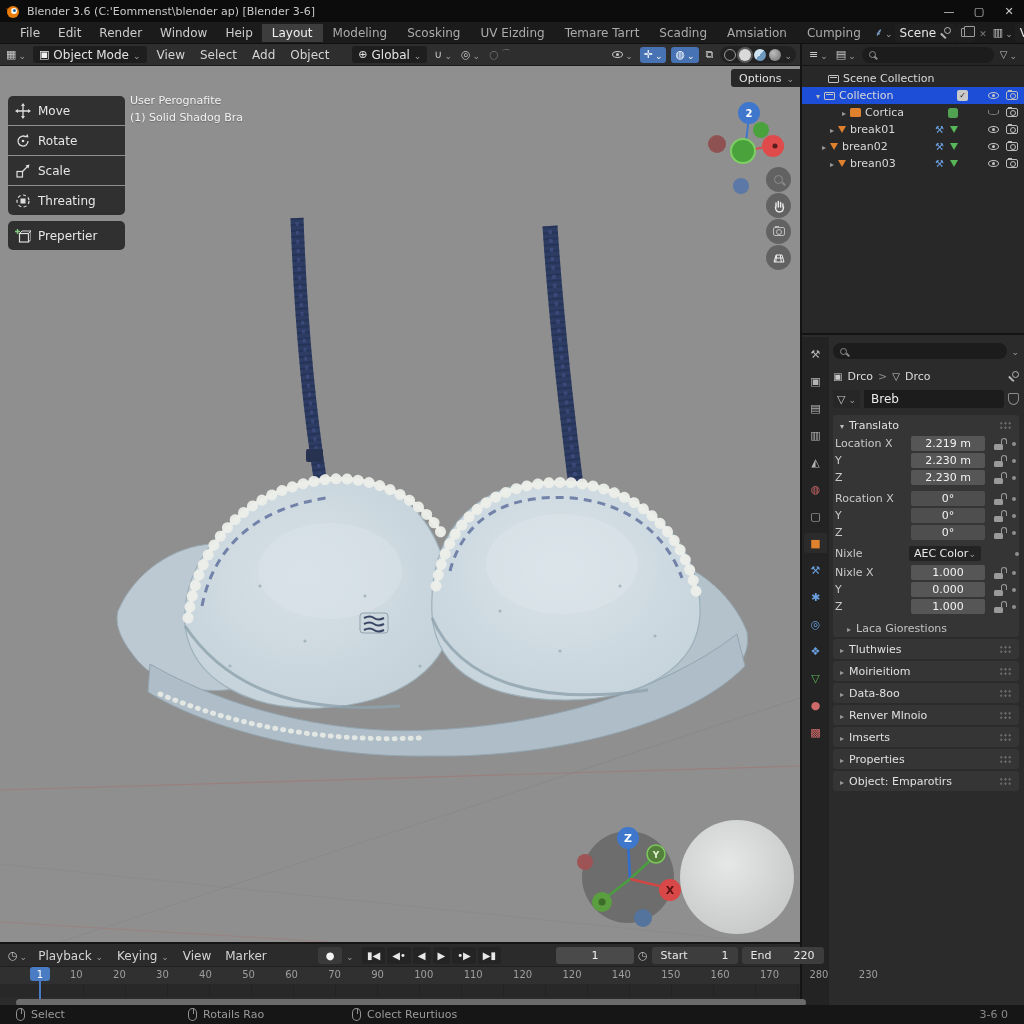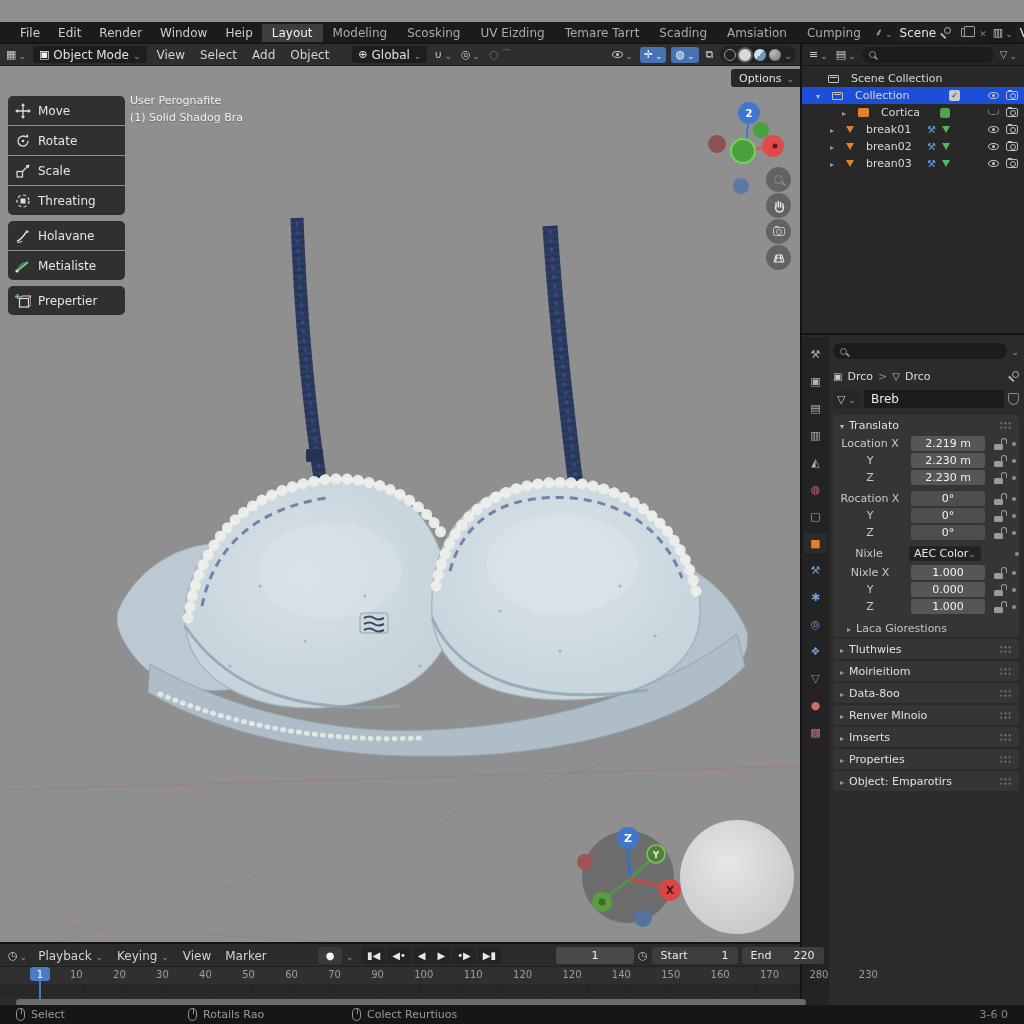--- a/index.html
+++ b/index.html
@@ -59,21 +59,21 @@
   .tgroup { margin-bottom:6px; border-radius:5px; overflow:hidden; }
   .tool { height:29px; background:rgba(40,40,40,.92); display:flex; align-items:center; gap:7px; padding:0 7px; margin-bottom:1px; }
   .tool:last-child { margin-bottom:0; }
   .tool.active { background:#4772b3; }
   .tool .tl { color:#e6e6e6; font-size:12px; white-space:nowrap; }
   .tool svg { flex:none; }
 
   
   #rightcol { left:800px; top:66px; width:224px; height:939px; background:#2b2b2b; border-left:2px solid #141414; }
   #outliner { position:absolute; left:0; top:0; width:222px; height:269px; background:#282828; border-bottom:2px solid #141414; padding-top:4px; }
-  .ol-row { height:17px; display:flex; align-items:center; gap:12px; font-size:11px; color:#d8d8d8; padding-right:6px; }
+  .ol-row { height:17px; display:flex; align-items:center; gap:4px; font-size:11px; color:#d8d8d8; padding-right:6px; }
   .ol-row.hl { background:#1d4ed8; }
   .disc-r::after { content:"▸"; color:#9a9a9a; font-size:8px; }
   .disc-d::after { content:"▾"; color:#bdbdbd; font-size:8px; }
   .tri-o { width:0; height:0; border-left:4.5px solid transparent; border-right:4.5px solid transparent; border-top:7px solid #e0812d; }
   .tri-g { width:0; height:0; border-left:4.5px solid transparent; border-right:4.5px solid transparent; border-top:7px solid #58b758; }
   .colbox { width:11px; height:8px; border:1px solid #c4c4c4; border-radius:1px; position:relative; }
   .colbox::after { content:""; position:absolute; left:1px; top:1px; width:7px; height:1.5px; background:#c4c4c4; }
   .box-o { width:11px; height:9px; background:#e0812d; border-radius:1.5px; }
   .sq-g { width:10px; height:10px; background:#58b758; border-radius:2.5px; opacity:.85; }
   .wrench-b { color:#6ba1e0; font-size:10px; }
@@ -101,21 +101,21 @@
   #pbread { height:24px; font-size:11px; color:#dcdcdc; gap:5px; }
   .bicon { color:#c9c9c9; font-size:10px; }
   #pname { height:22px; margin-bottom:5px; }
   .namebox { background:#272727; border-radius:3px 0 0 3px; height:18px; display:flex; align-items:center; gap:3px; padding:0 4px; }
   .namefield { background:#1c1c1c; height:18px; flex:1; display:flex; align-items:center; padding:0 7px; color:#ececec; border-radius:0 3px 3px 0; }
   .shield { width:11px; height:12px; border:1px solid #8b8b8b; border-radius:2px 2px 55% 55%; }
   .panel { background:#353535; border-radius:3px; margin-bottom:2px; }
   .panel-h { height:20px; display:flex; align-items:center; gap:5px; padding:0 7px; color:#e0e0e0; font-size:11px; }
   .grip { width:13px; height:9px; margin-left:auto; background-image:radial-gradient(#717171 1px,transparent 1.2px); background-size:4.3px 4.5px; }
   .vrow { height:17px; display:flex; align-items:center; padding-left:2px; }
-  .vlabel { width:76px; text-align:center; color:#c9c9c9; font-size:11px; padding-right:6px; white-space:nowrap; }
+  .vlabel { width:76px; text-align:left; color:#c9c9c9; font-size:11px; padding-right:6px; white-space:nowrap; }
   .vfield { width:74px; height:15px; background:#565656; border-radius:2px; color:#f2f2f2; font-size:11px; display:flex; align-items:center; justify-content:center; }
   .vfield.rot { background:#4e4e4e; }
   .vdrop { width:74px; height:15px; background:#232323; border-radius:2px; color:#e8e8e8; font-size:11px; display:flex; align-items:center; padding:0 5px; justify-content:space-between; }
   .lock { width:9px; height:6px; background:#9a9a9a; border-radius:1.5px; position:relative; margin:6px 0 0 9px; }
   .lock::before { content:""; position:absolute; width:4px; height:5px; border:1.5px solid #9a9a9a; border-bottom:none; border-radius:3px 3px 0 0; top:-6px; right:-4px; }
   .adot { width:4px; height:4px; border-radius:50%; background:#8e8e8e; margin-left:9px; }
   .spacer4 { height:4px; } .spacer2 { height:2px; } .spacer6 { height:6px; }
   .sub-h { height:16px; display:flex; align-items:center; gap:5px; padding:0 7px 2px 14px; color:#c3c3c3; font-size:11px; }
 
   
@@ -139,20 +139,34 @@
   #statusbar { left:0; top:1005px; width:1024px; height:19px; background:#161616; display:flex; align-items:center; color:#9a9a9a; font-size:11px; }
   .mouse { width:9px; height:13px; border:1px solid #949494; border-radius:4.5px/5px; position:relative; flex:none; }
   .mouse::before { content:""; position:absolute; left:4px; top:0; width:1px; height:5px; background:#949494; }
   .sgrp { display:flex; align-items:center; gap:6px; position:absolute; }
 </style>
 </head>
 <body>
 
 <div id="root">
 
+  <div id="titlebar" class="abs">
+    <svg width="16" height="16" style="margin-left:5px">
+      <circle cx="8" cy="9" r="6" fill="#e87d0d"></circle>
+        <circle cx="9" cy="8" r="3" fill="#fff"></circle>
+        <circle cx="9.4" cy="7.6" r="1.5" fill="#1b65a5"></circle>
+        <path d="M1 5l6 3-2 2z" fill="#e87d0d"></path>
+    </svg>
+    <span class="title">Blender 3.6 (C:'Eommenst\blender ap) [Blender 3-6]</span>
+    <span style="margin-left:auto;display:flex">
+      <span class="wbtn min"></span>
+      <span class="wbtn max"></span>
+      <span class="wbtn cls"></span>
+    </span>
+  </div>
 
   <div id="menubar" class="abs">
     <svg width="16" height="14" style="margin:0 4px 0 7px">
       <circle cx="9" cy="7" r="5.5" fill="#dedede"></circle>
         <circle cx="10" cy="6" r="2.6" fill="#2a2a2a"></circle>
         <path d="M1 4l7 3-3 2z" fill="#dedede"></path>
     </svg>
     <span class="menu-item">File</span>
     <span class="menu-item">Edit</span>
     <span class="menu-item">Render</span>
@@ -420,38 +434,20 @@
           <svg width="16" height="16">
               <circle cx="8" cy="8" r="6" fill="none" stroke="#ddd" stroke-dasharray="3 2.5" stroke-width="1.2"></circle>
               <rect x="5.5" y="5.5" width="5" height="5" fill="#ddd"></rect>
             </svg>
           <span class="tl">Threating</span>
         </div>
       </div>
       <div class="tgroup">
         <div class="tool">
           <svg width="16" height="16">
-              <path d="M2 13c3-.5 6-4 10-10" fill="none" stroke="#ddd" stroke-width="1.4"></path>
-              <path d="M12 2l2 2-1.5 1L11 3.5z" fill="#ddd"></path>
-              <path d="M2 14c2 .5 4 .2 5-.7" fill="none" stroke="#9ed49e" stroke-width="1.2"></path>
-            </svg>
-          <span class="tl">Holavane</span>
-        </div>
-        <div class="tool">
-          <svg width="16" height="16">
-              <path d="M2 13L13 4" stroke="#7fc97f" stroke-width="2"></path>
-              <path d="M2 13c1-4 4-8 11-9" fill="none" stroke="#4f9e4f" stroke-width="1.2"></path>
-              <circle cx="2" cy="13" r="1.6" fill="#cfe8cf"></circle>
-            </svg>
-          <span class="tl">Metialiste</span>
-        </div>
-      </div>
-      <div class="tgroup">
-        <div class="tool">
-          <svg width="16" height="16">
               <rect x="4.5" y="5.5" width="9" height="8.5" fill="none" stroke="#ddd" stroke-width="1.2"></rect>
               <path d="M4.5 5.5l2.5-2.5h9L13.5 5.5 M13.5 14l2.5-2.5v-9" fill="none" stroke="#ddd" stroke-width="1"></path>
               <path d="M2.5 1v5 M0 3.5h5" stroke="#7fc97f" stroke-width="1.4"></path>
             </svg>
           <span class="tl">Prepertier</span>
         </div>
       </div>
     </div>
   </div>
 
@@ -492,21 +488,21 @@
         <span>break01</span>
         <span class="olmid">
             <span class="wrench-b">⚒</span>
             <span class="tri-g"></span>
           </span>
         <span class="olright">
           <span class="eye"></span>
           <span class="cam"></span>
         </span>
       </div>
-      <div class="ol-row" style="padding-left:28px">
+      <div class="ol-row" style="padding-left:20px">
         <span class="disc-r"></span>
         <span class="tri-o"></span>
         <span>brean02</span>
         <span class="olmid">
             <span class="wrench-b">⚒</span>
             <span class="tri-g"></span>
           </span>
         <span class="olright">
           <span class="eye"></span>
           <span class="cam"></span>

